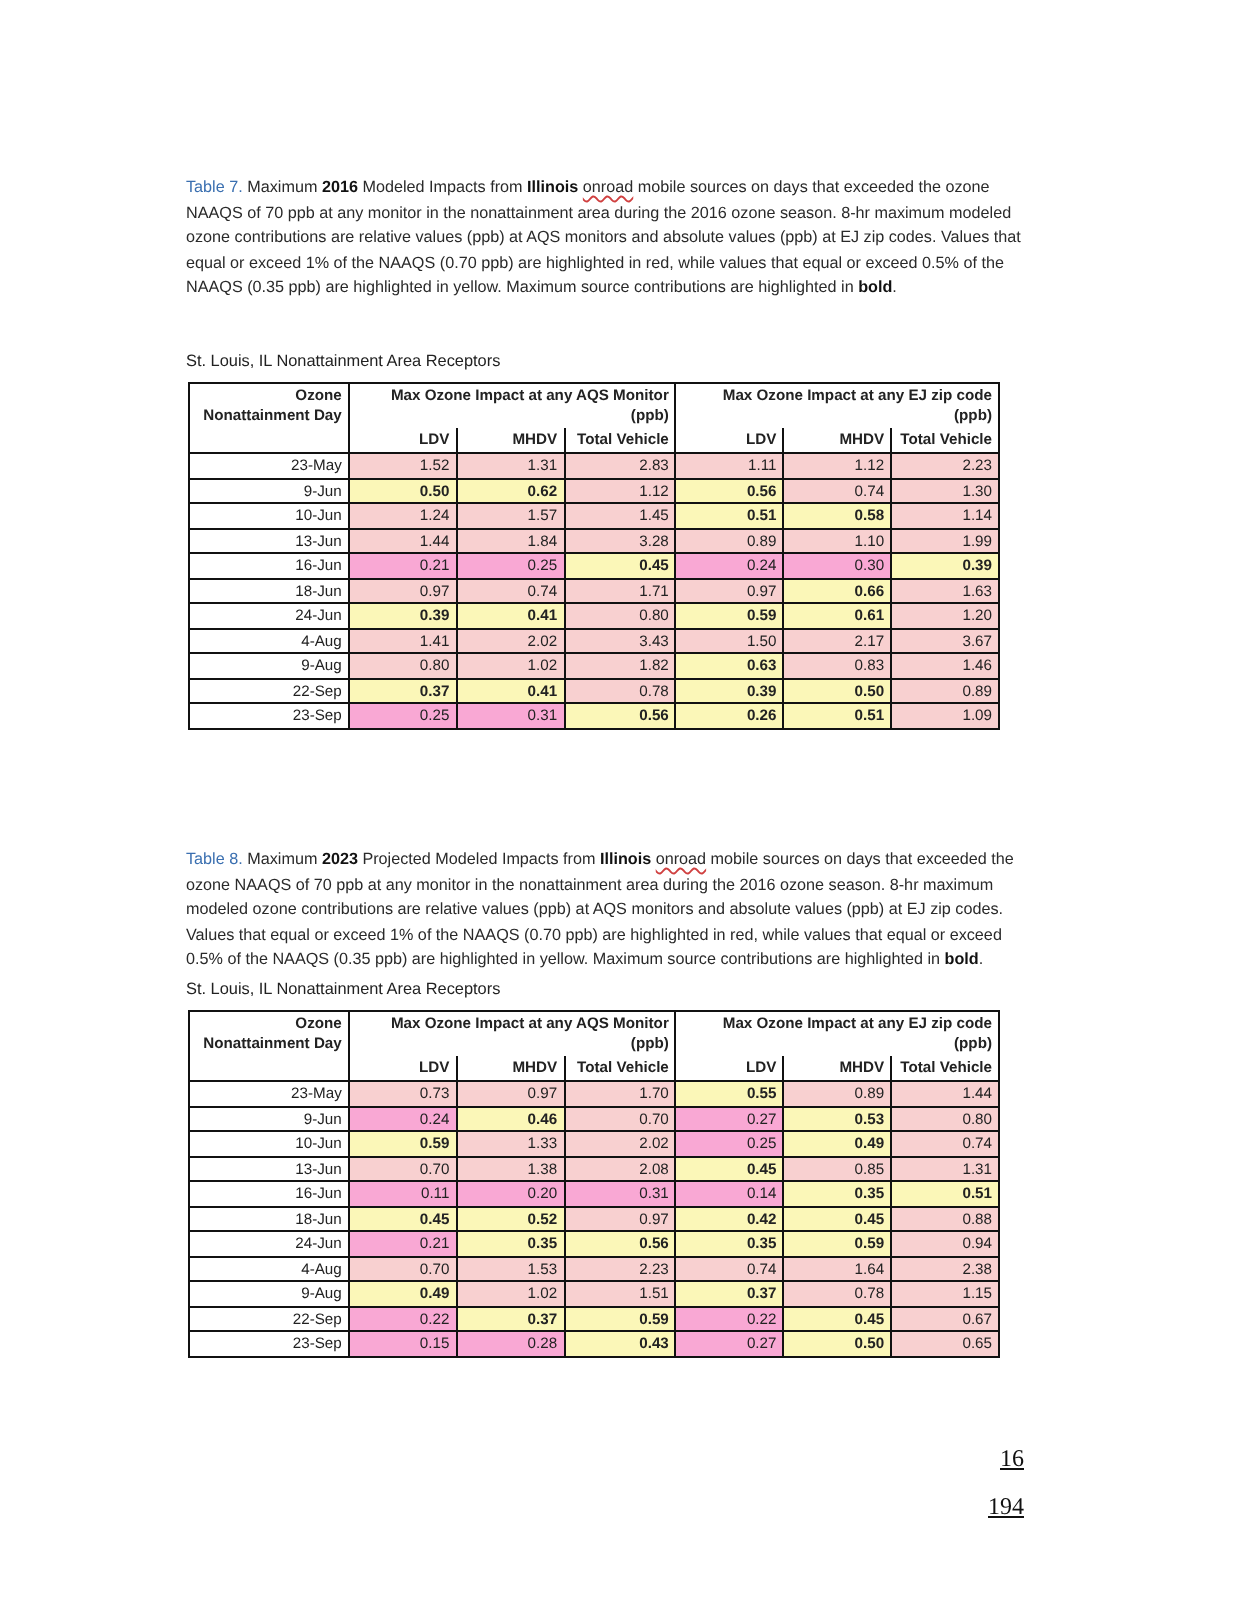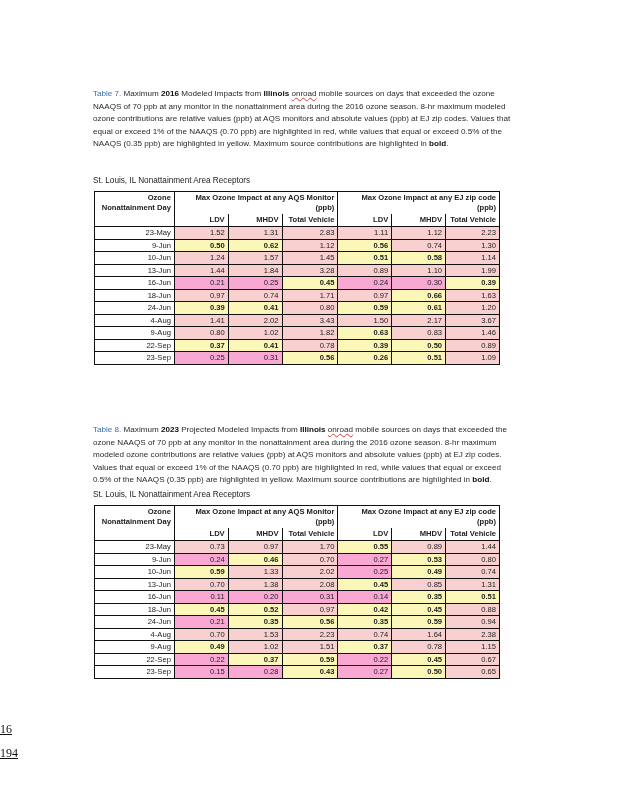--- a/index.html
+++ b/index.html
@@ -14,21 +14,21 @@
   table.data { position: absolute; left: 94px; width: 406px; border-collapse: collapse; font-size: 7.6px; color: #222; }
   table.data th { font-weight: bold; text-align: right; vertical-align: top; padding: 1px 3px; line-height: 10px; }
   table.data td { text-align: right; padding: 0 3px; height: 11.5px; line-height: 11.5px; }
   .br { border-right: 1px solid #111; }
   .bb { border-bottom: 1px solid #111; }
   .outer { border: 1px solid #111; }
   .red { background: #f8d0d0; }
   .yel { background: #fbf7b8; font-weight: bold; }
   .wht { background: #f9a8d4; }
   .bold { font-weight: normal; }
-  .pagenum { position: absolute; left: 0; width: 512px; text-align: left; font-family: "Liberation Serif", serif; font-size: 12px; color: #111; text-decoration: underline; }
+  .pagenum { position: absolute; left: 0; width: 512px; text-align: right; font-family: "Liberation Serif", serif; font-size: 12px; color: #111; text-decoration: underline; }
 </style>
 </head>
 <body>
 
 <div class="caption" style="top:88px;">
   <span class="label">Table 7.</span><span> Maximum </span><b>2016</b><span> Modeled Impacts from </span><b>Illinois</b><span> </span><span class="squig">onroad</span><span> mobile sources on days that exceeded the ozone NAAQS of 70 ppb at any monitor in the nonattainment area during the 2016 ozone season. 8-hr maximum modeled ozone contributions are relative values (ppb) at AQS monitors and absolute values (ppb) at EJ zip codes. Values that equal or exceed 1% of the NAAQS (0.70 ppb) are highlighted in red, while values that equal or exceed 0.5% of the NAAQS (0.35 ppb) are highlighted in yellow. Maximum source contributions are highlighted in </span><b>bold</b><span>.</span>
 </div>
 
 <div class="subtitle" style="top:176px;">
   <b>St. Louis</b><span>, IL Nonattainment Area Receptors</span>

